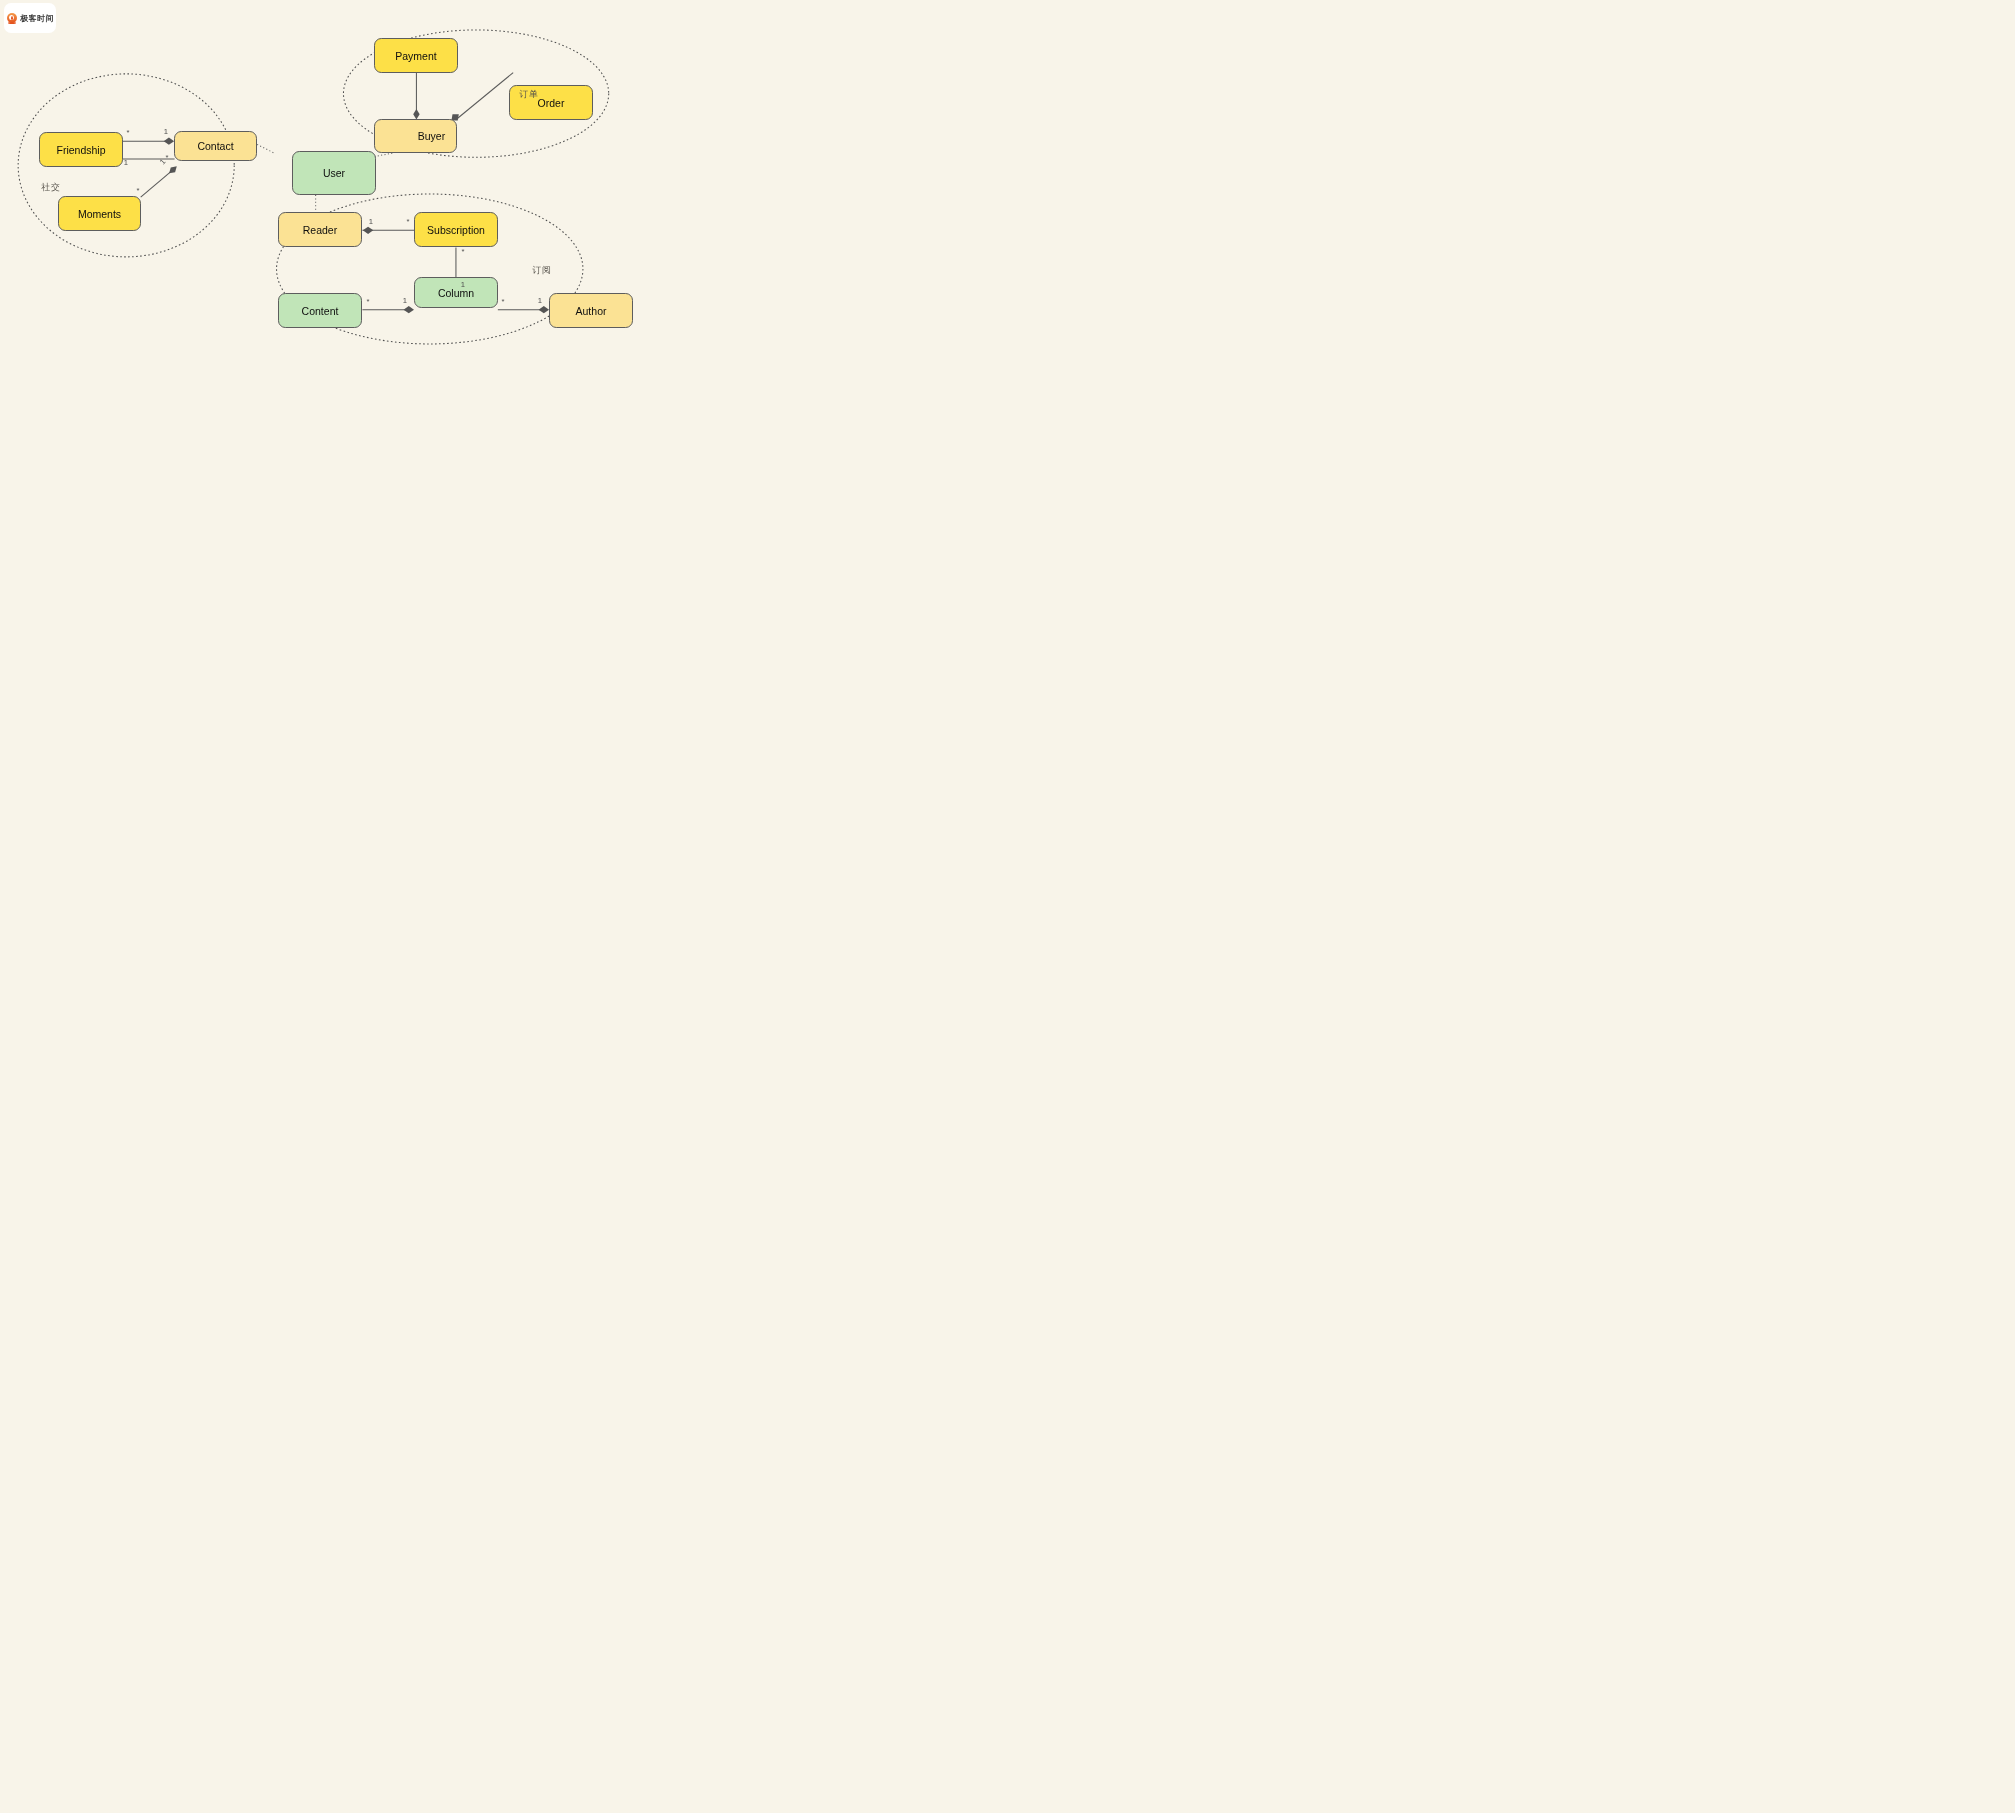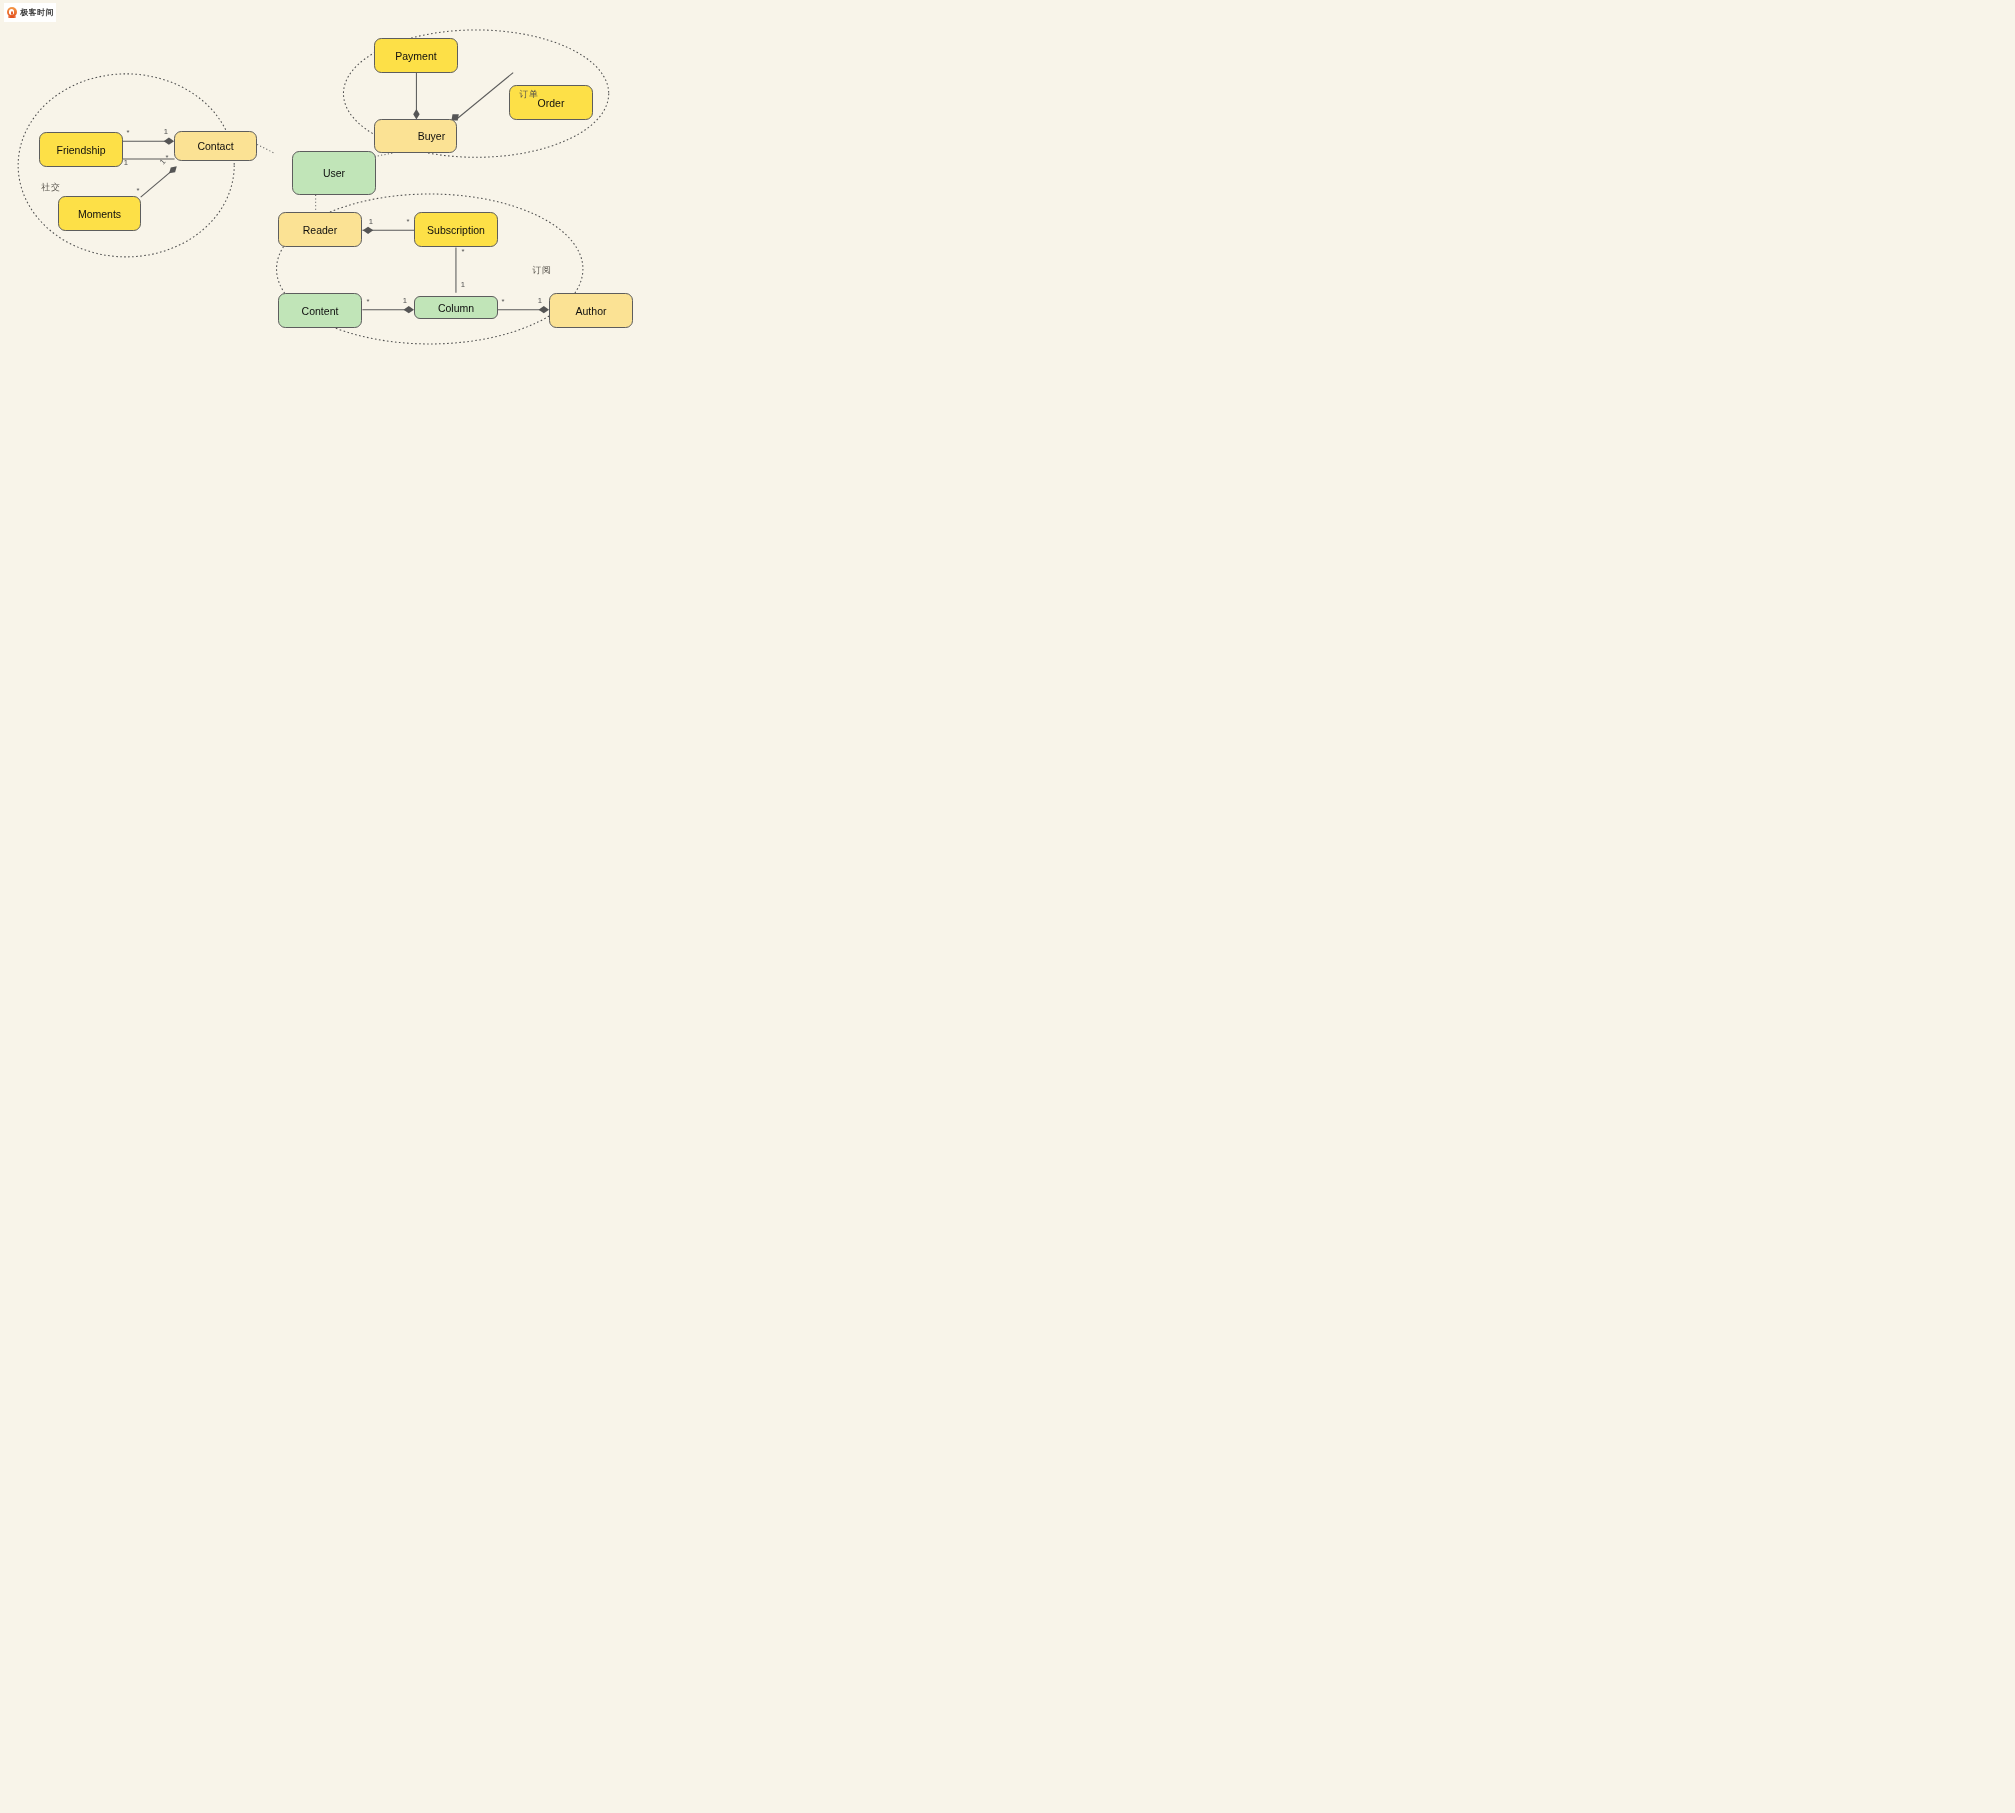--- a/index.html
+++ b/index.html
@@ -31,22 +31,22 @@
 
   
   .zone{
     position:absolute;transform:translate(-50%,-50%);
     font-family:"Liberation Serif", serif;
     font-size:8.9px;color:#55514a;letter-spacing:0.8px;
   }
 
   
   .logo{
-    position:absolute;left:4px;top:3.2px;width:52px;height:19px;
-    background:#ffffff;border-radius:0;
+    position:absolute;left:4px;top:3.2px;width:52px;height:30px;
+    background:#ffffff;border-radius:7px;
     display:flex;align-items:center;
   }
   .logo-icon{position:relative;width:11px;height:11px;margin-left:2.8px;flex:0 0 auto;}
   .logo-ring{position:absolute;left:0;top:0;width:10px;height:10px;border-radius:50%;
     background:linear-gradient(180deg,#f59a4a,#e4541f);}
   .logo-ring::after{content:"";position:absolute;left:2.4px;top:2px;width:5.2px;height:5.6px;
     background:#fff;border-radius:50%;}
   .logo-flame{position:absolute;left:4px;top:3.6px;width:2px;height:4px;background:#e4541f;
     border-radius:50% 50% 50% 50%/65% 65% 35% 35%;}
   .logo-crescent{position:absolute;left:1.2px;top:9.3px;width:7.7px;height:2px;background:#e4541f;
@@ -110,21 +110,21 @@
   </div>
   <div class="entity yellow" style="left:278px; top:212px; width:84px; height:35px;">
     <span>Reader</span>
   </div>
   <div class="entity pink" style="left:414px;top:212px; width:84px; height:35px;">
     <span>Subscription</span>
   </div>
   <div class="entity green" style="left:278px; top:293px; width:84px; height:35px;">
     <span>Content</span>
   </div>
-  <div class="entity green" style="left:414px;top:296px; width:84px; height:23px;border-radius:6px;">
+  <div class="entity green" style="left:414px;top:277px; width:84px; height:31px;">
     <span>Column</span>
   </div>
   <div class="entity yellow" style="left:549px;top:293px; width:84px; height:35px;">
     <span>Author</span>
   </div>
 
   <span class="mult" style="left:128px;top:133px;">*</span>
   <span class="mult" style="left:166px;top:132px;">1</span>
   <span class="mult" style="left:126px;top:163px;">1</span>
   <span class="mult" style="left:167px;top:158px;">*</span>

